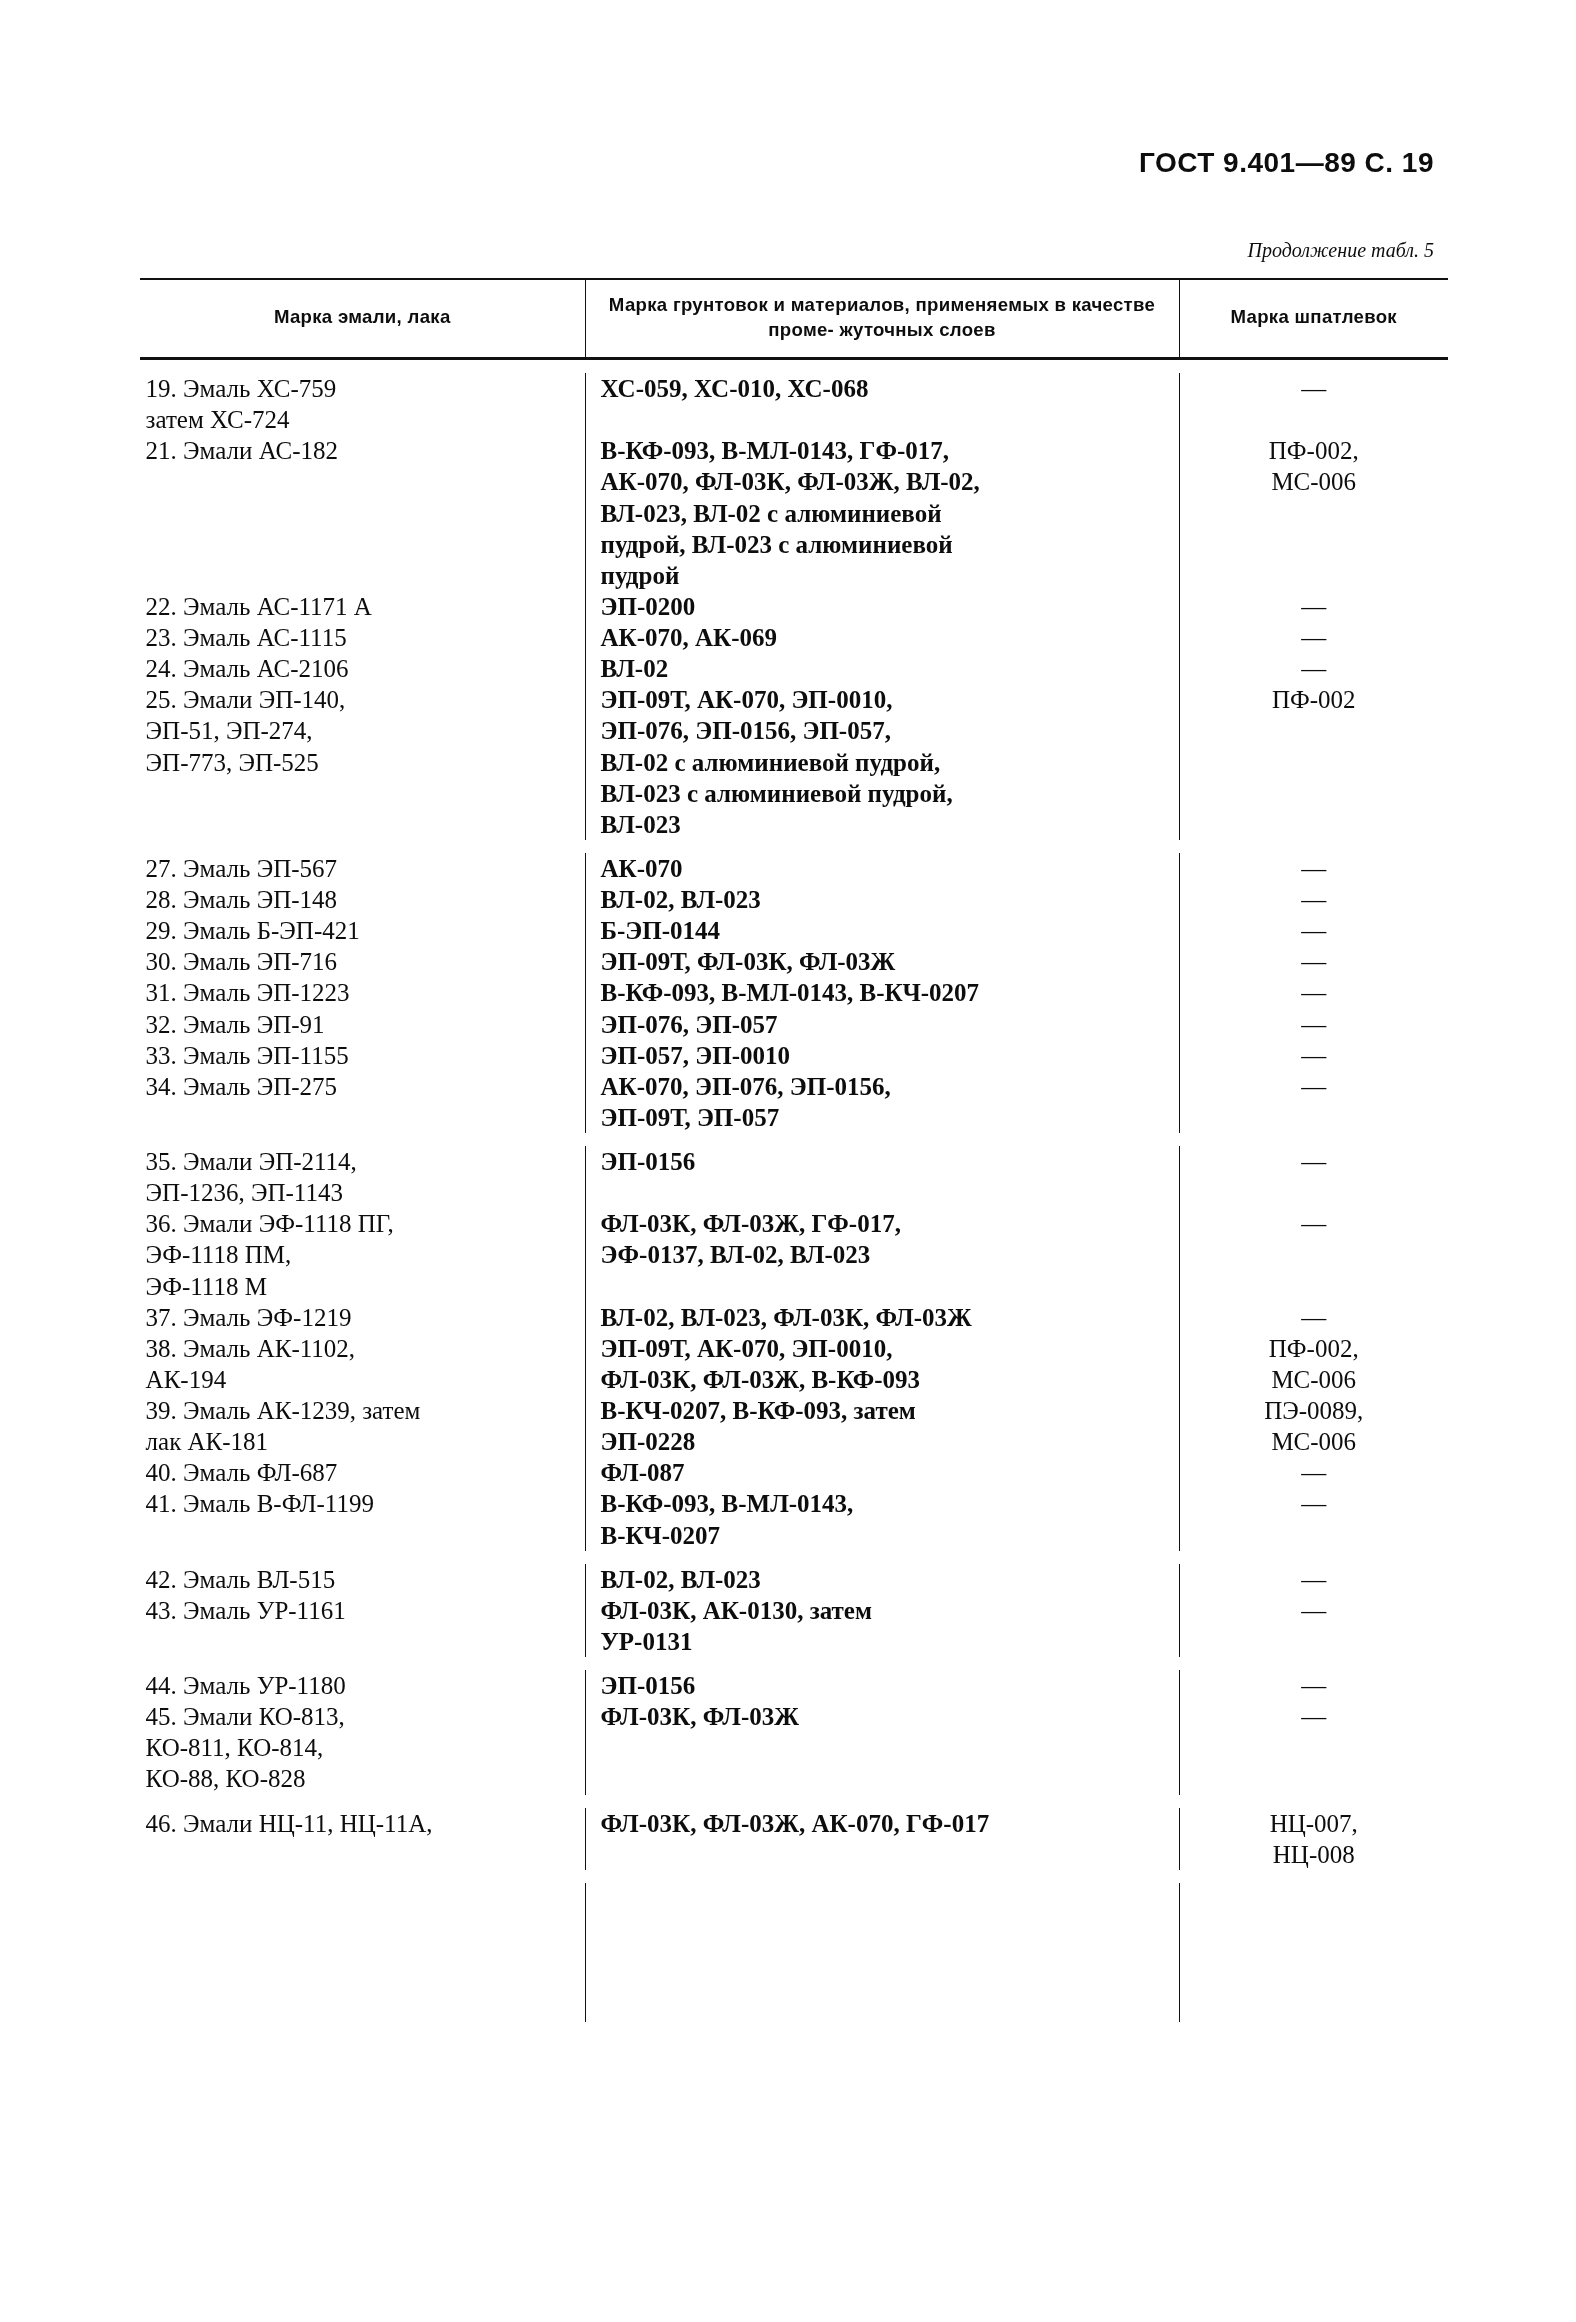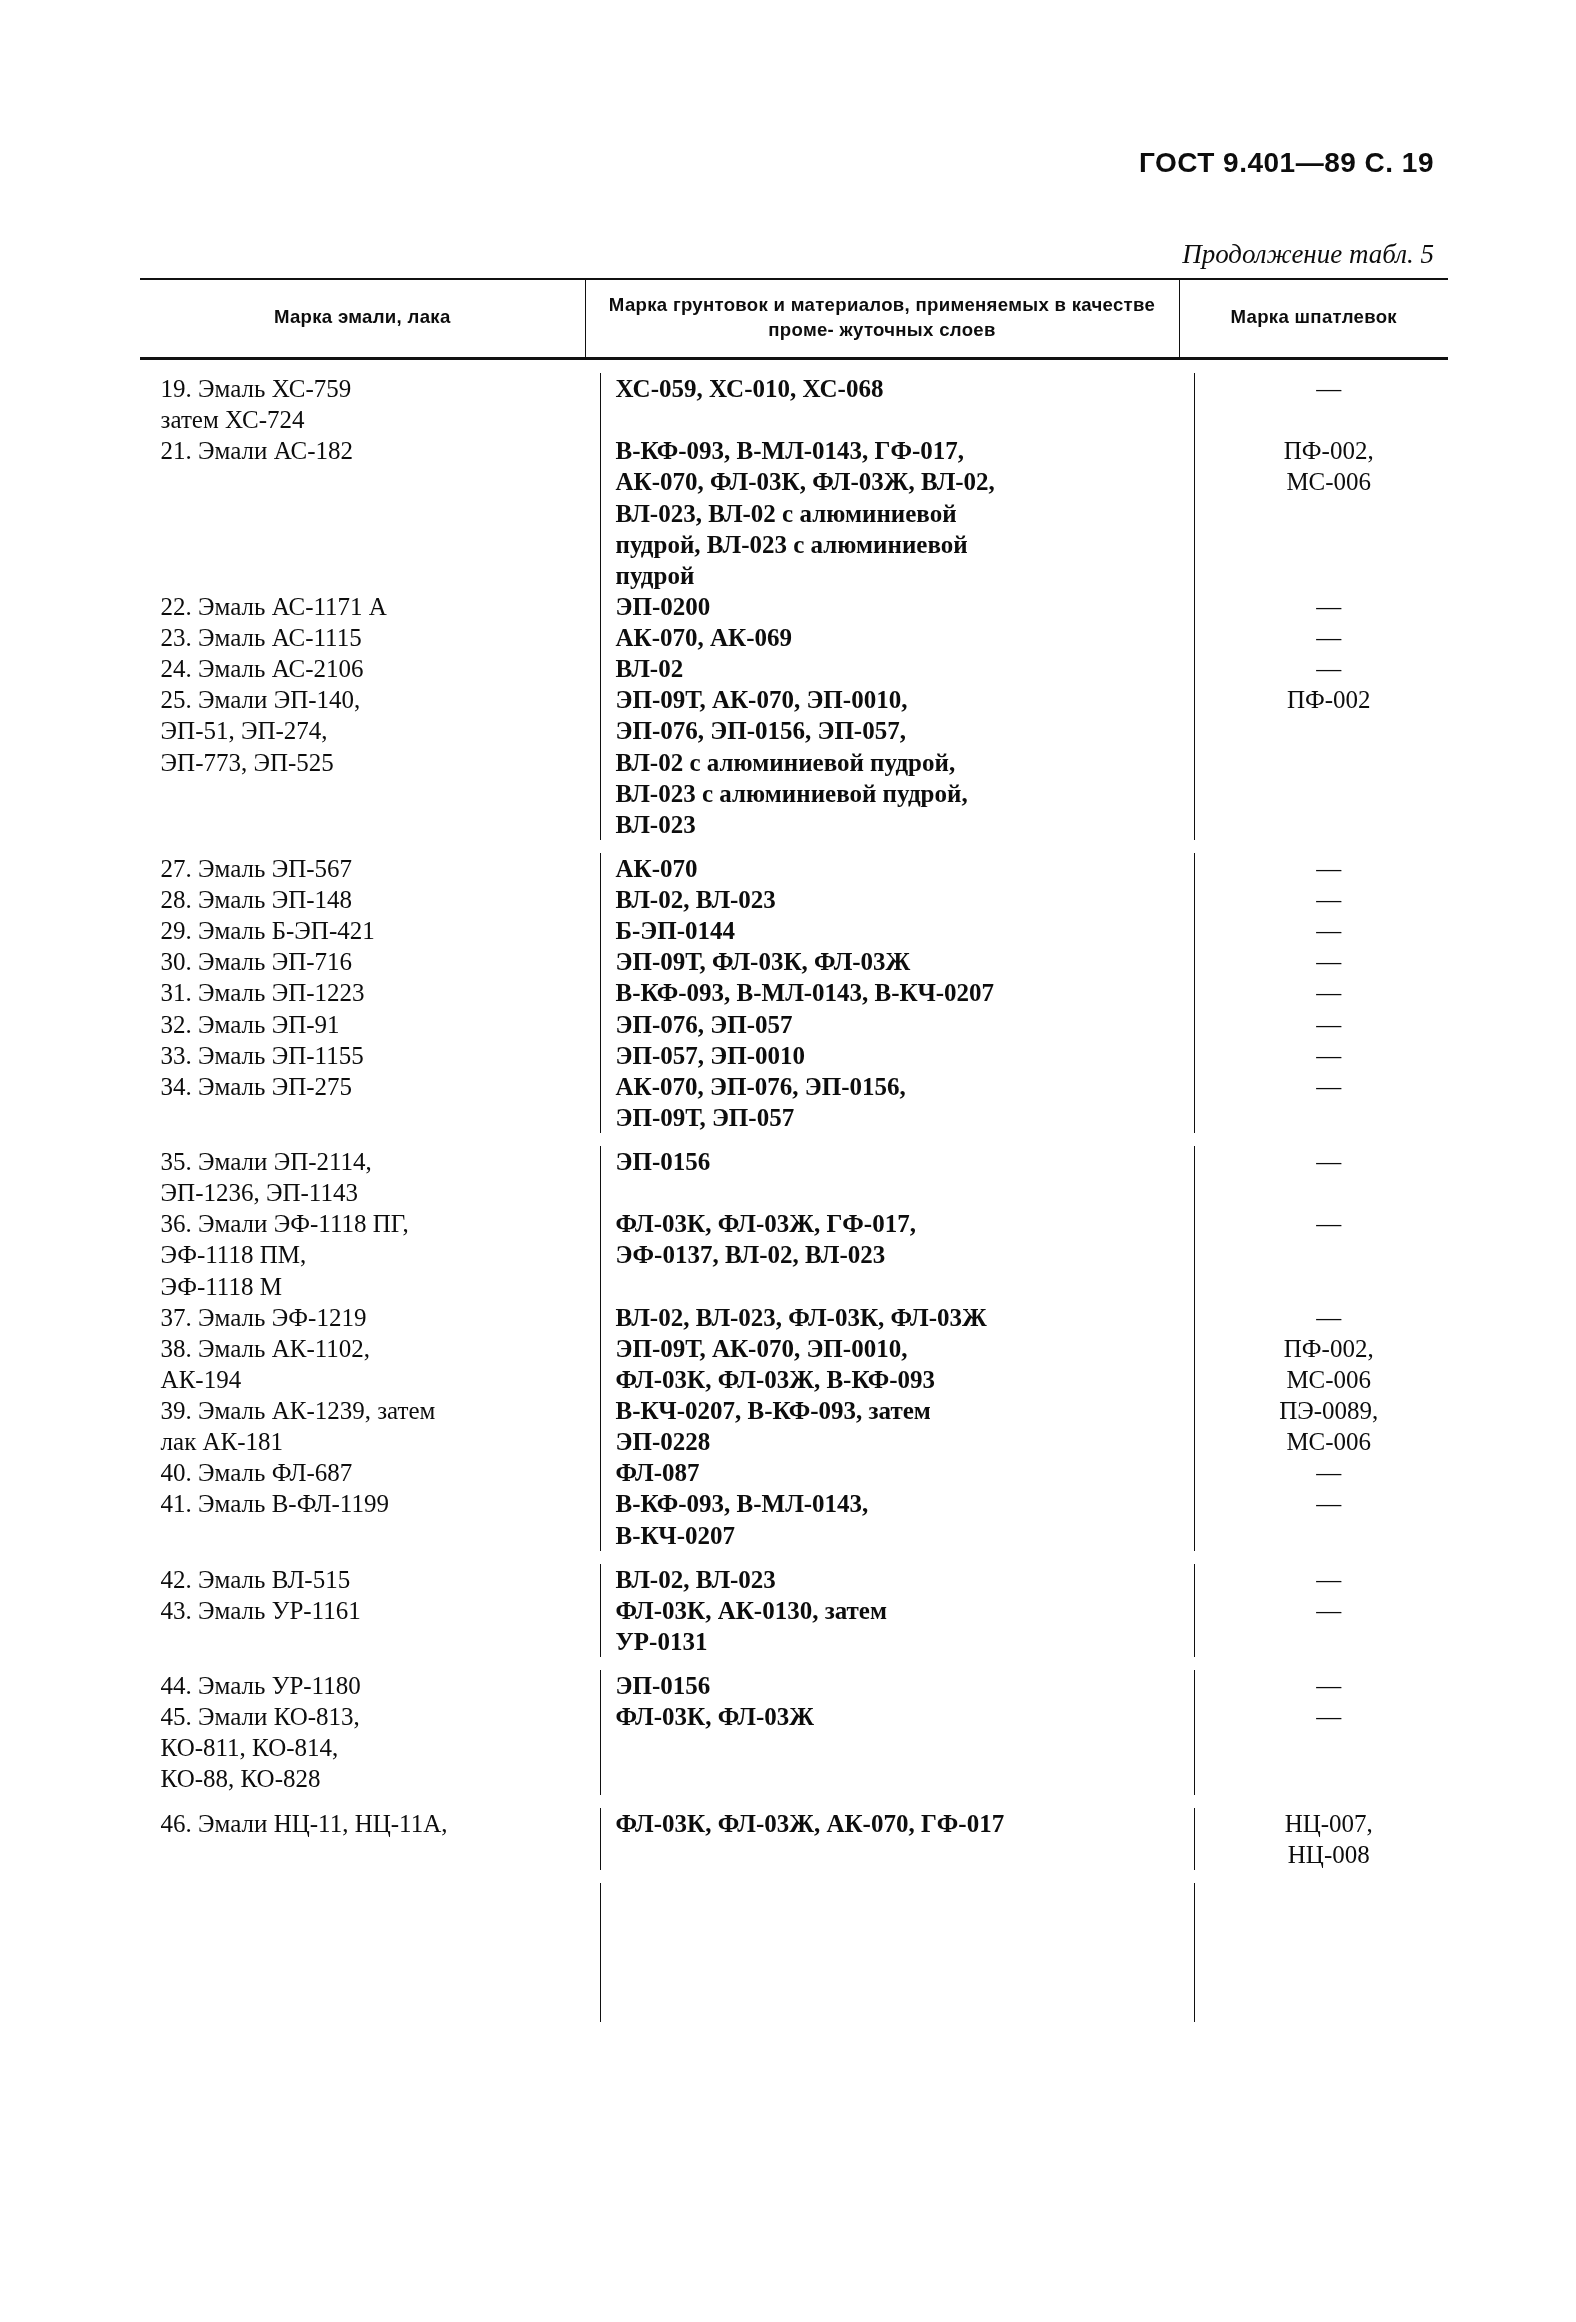--- a/index.html
+++ b/index.html
@@ -31,21 +31,21 @@
     font-size: 28px;
     letter-spacing: 0.5px;
     white-space: nowrap;
   }
   .cont-line {
     position: absolute;
     top: 239px;
     right: 109px;
     font-family: "Liberation Serif", serif;
     font-style: italic;
-    font-size: 27px;
+    font-size: 20px;
     white-space: nowrap;
   }
   .table-wrap {
     position: absolute;
     left: 140px;
     top: 278px;
     width: 1308px;
   }
   table.main {
     border-collapse: collapse;
@@ -73,21 +73,20 @@
     border-right: 1.9px solid #111;
   }
   .double-rule {
     height: 0;
     border-top: 2.8px solid #111;
     border-bottom: 0.9px solid #111;
     padding: 0;
   }
   .body-area {
     position: relative;
-    margin-left: 15px;
   }
   table.body {
     border-collapse: collapse;
     width: 1308px;
     table-layout: fixed;
   }
   table.body col.c1 { width: 445px; }
   table.body col.c2 { width: 594px; }
   table.body col.c3 { width: 269px; }
 

